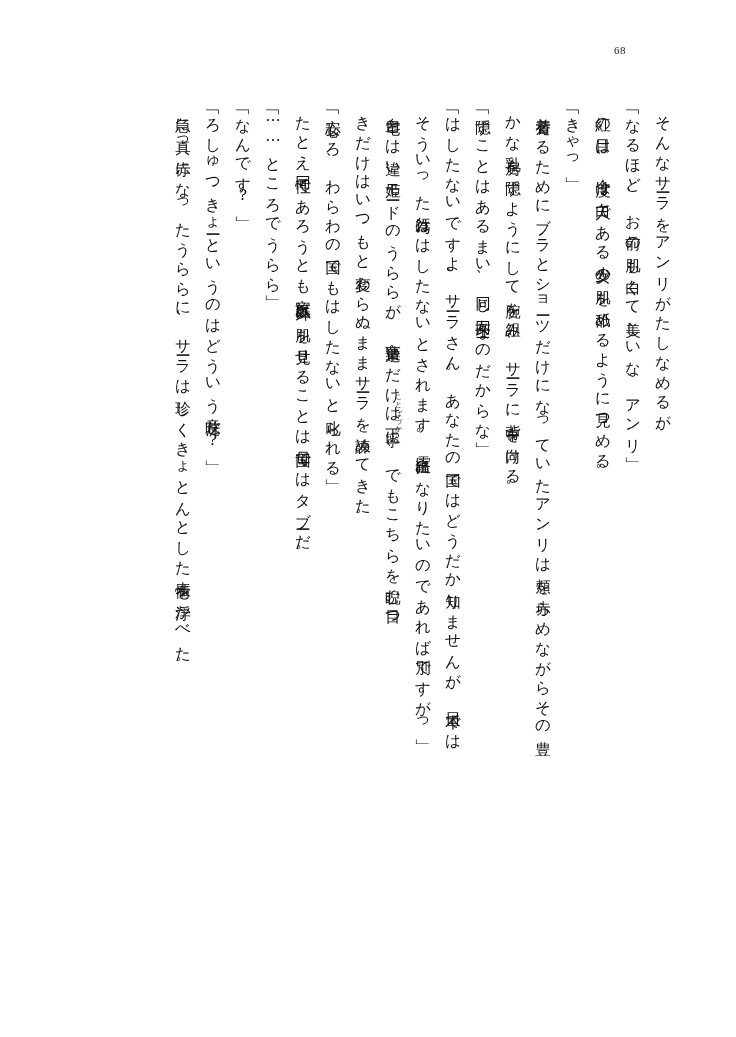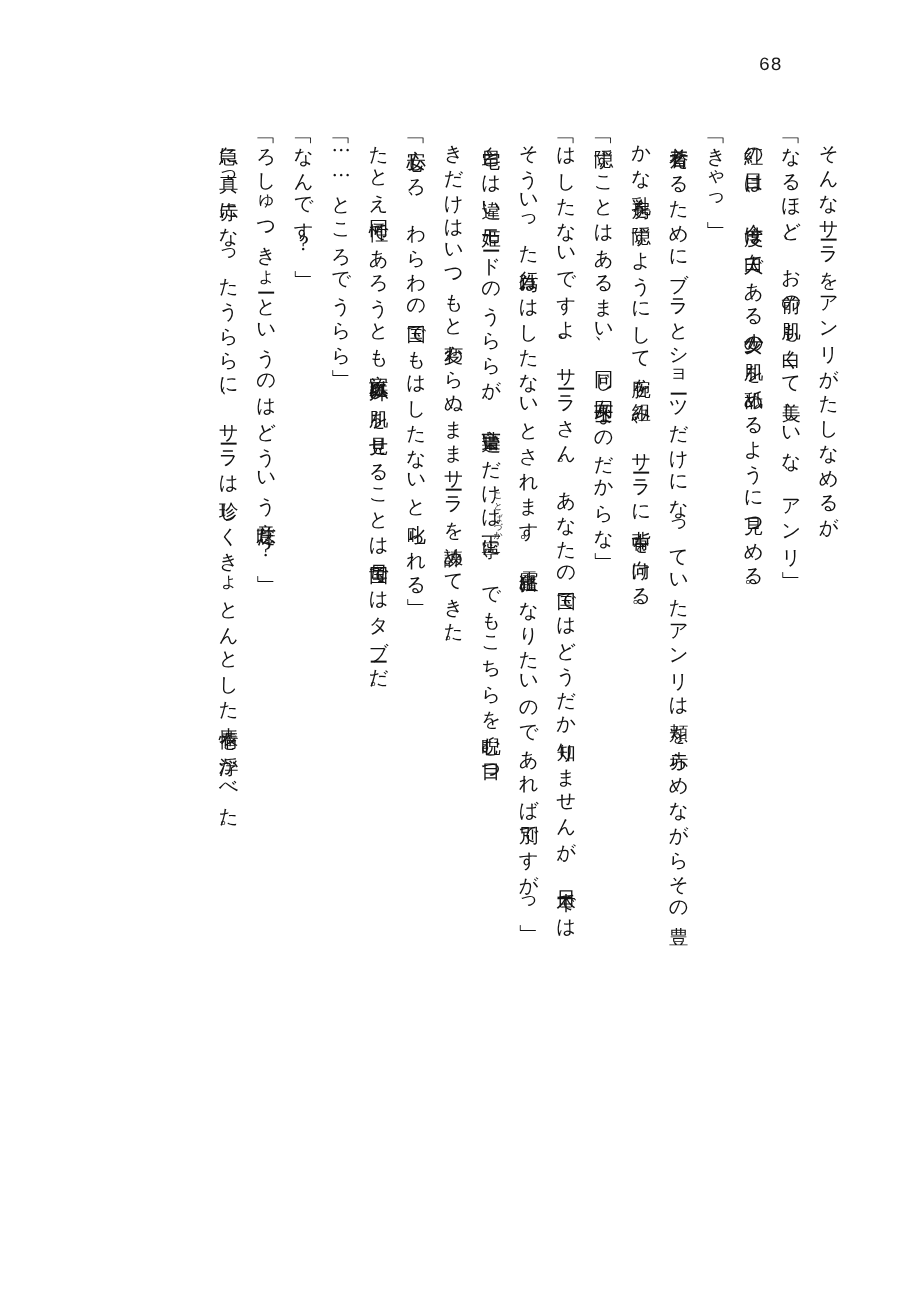--- a/index.html
+++ b/index.html
@@ -19,22 +19,22 @@
     position: absolute;
     inset: 0;
     width: 736px;
     height: 1037px;
     background: #ffffff;
   }
   .page-number {
     position: absolute;
     top: 44px;
     right: 110px;
-    font-size: 15px;
-    font-family: Liberation Mono, monospace;
+    font-size: 11px;
+    font-family: Liberation Serif, serif;
     color: #1a1a1a;
     letter-spacing: 0.5px;
   }
   .text-block {
     position: absolute;
     top: 105px;
     left: 70px;
     width: 600px;
     height: 830px;
     display: flex;

